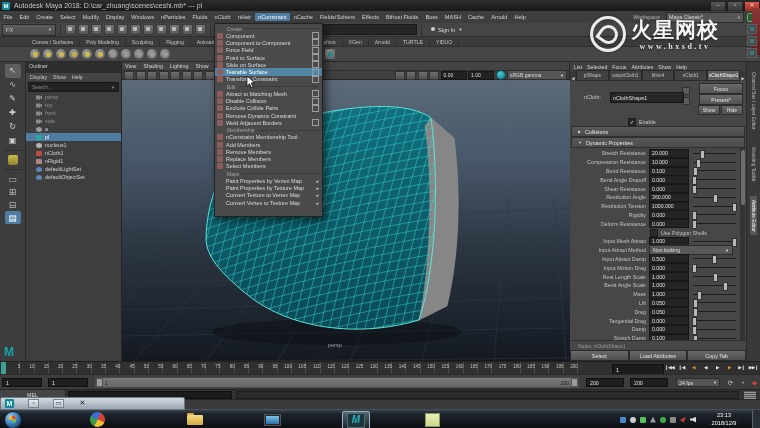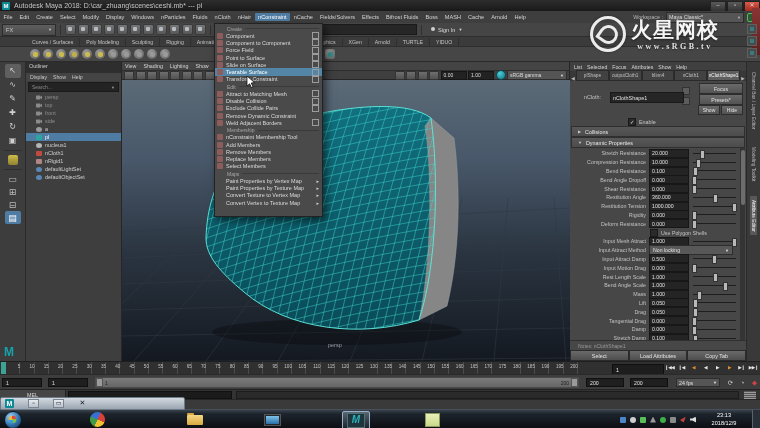--- a/index.html
+++ b/index.html
@@ -1069,17 +1069,17 @@
   <div id="side-icons" class="abs">
     <div></div>
     <div></div>
     <div></div>
   </div>
   <div id="redstrip" class="abs"></div>
   <div id="watermark" class="abs">
     <div id="wm-logo"></div>
     <div id="wm-text">
       <div id="wm-brand">火星网校</div>
-      <div id="wm-url">www.sRGB.tv</div>
+      <div id="wm-url">www.hxsd.tv</div>
     </div>
   </div>
 
 </div>
 
 </body></html>

